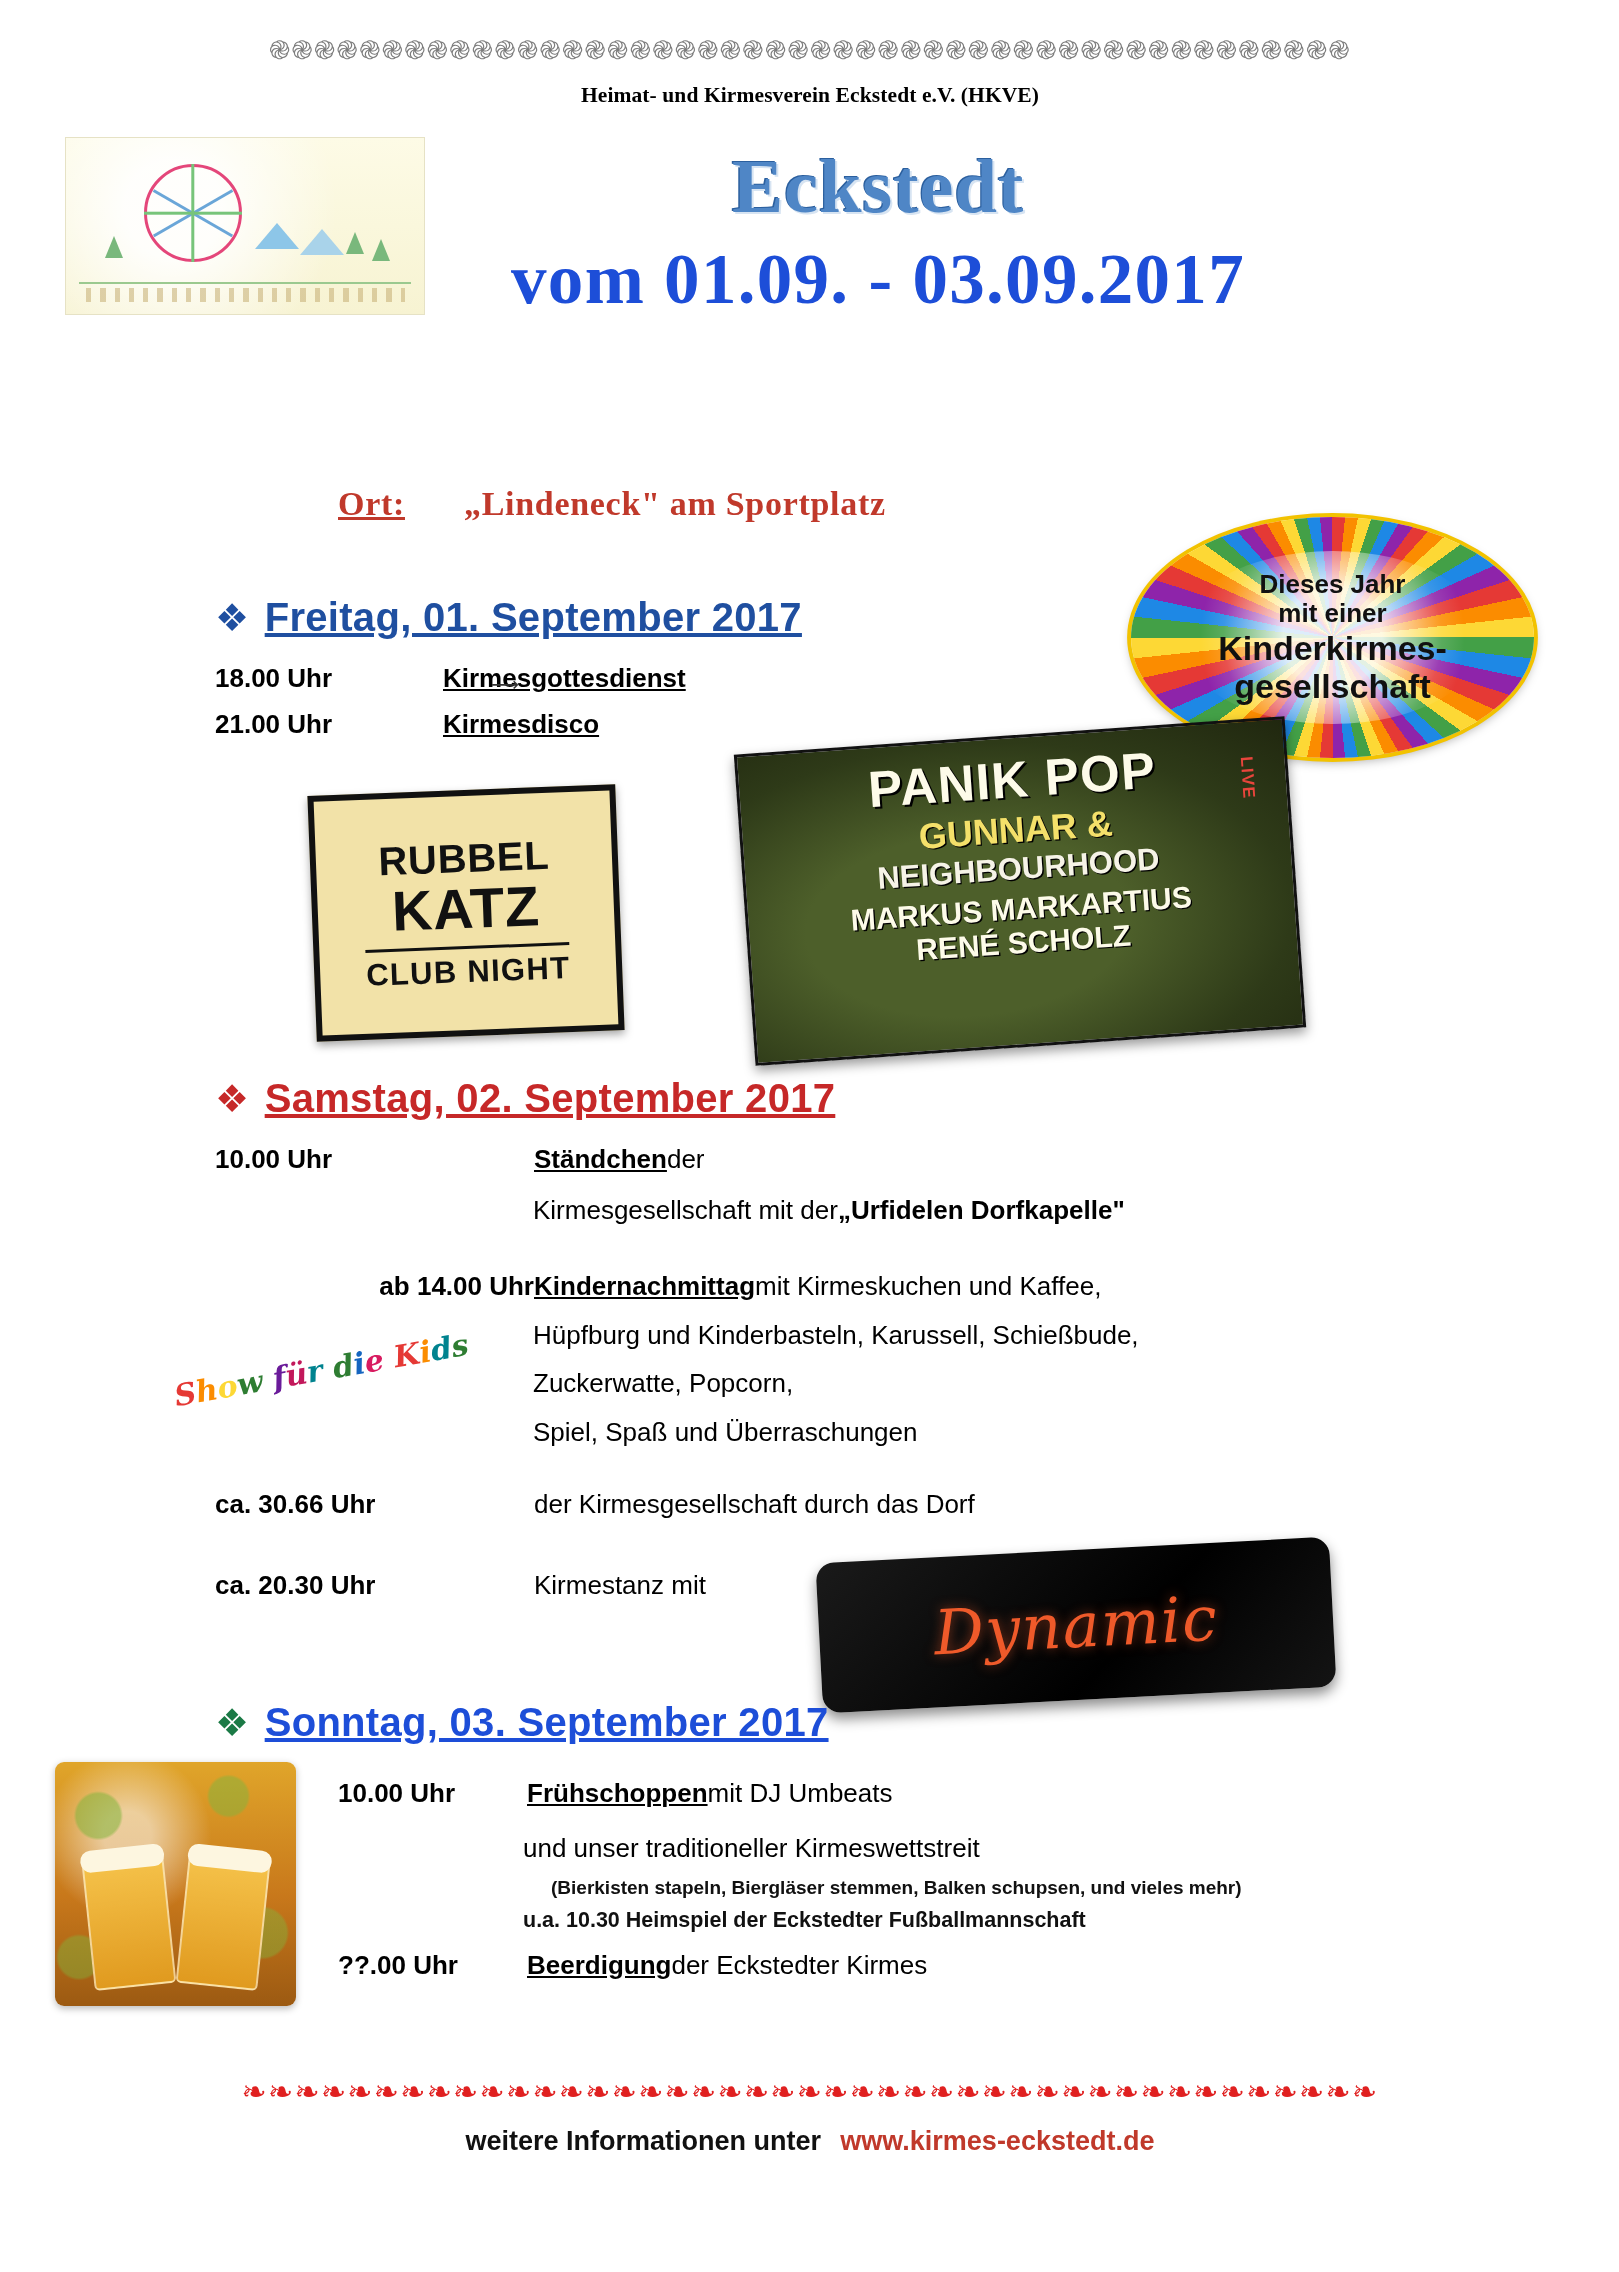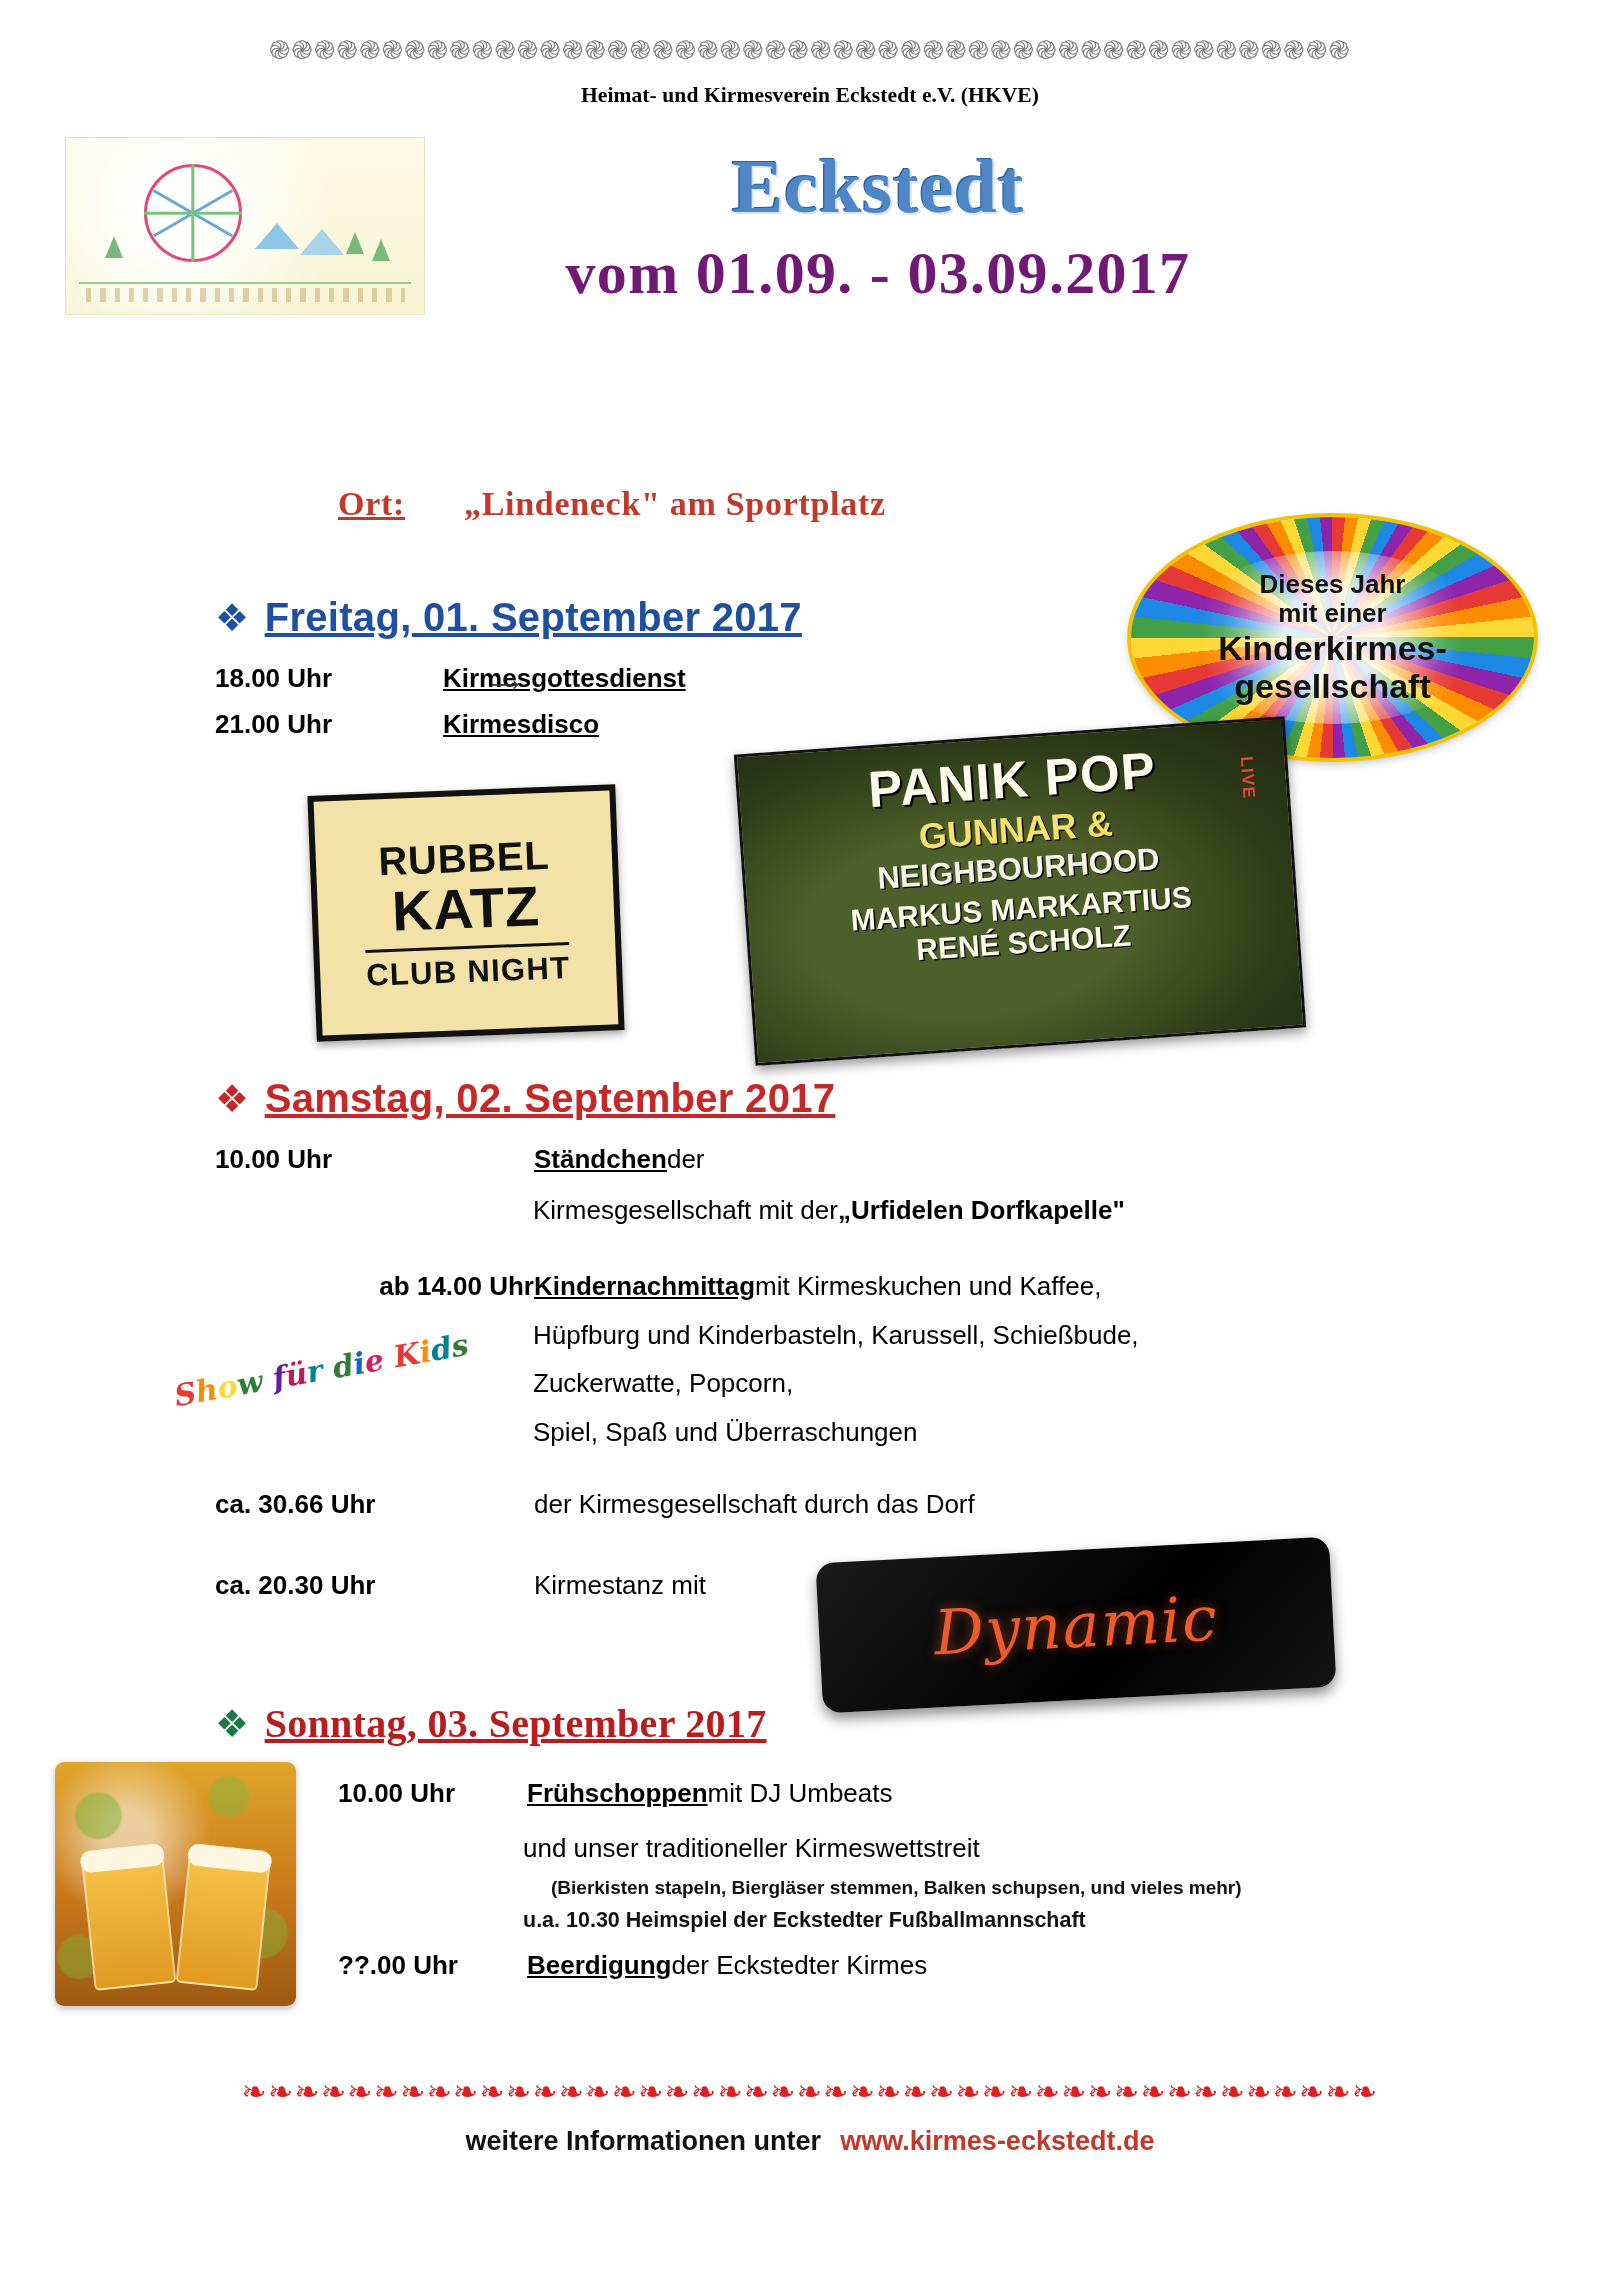--- a/index.html
+++ b/index.html
@@ -148,22 +148,22 @@
     line-height: 1.02;
     color: #4f86c6;
     text-shadow: 2px 2px 0 #d7e4f2, -1.3px -1.3px 0 #2b5f9e;
     letter-spacing: 0.7px;
   }
   .title-2 { margin-top: 6.5px; }
   .title-date {
     margin-top: 14.3px;
     font-family: "Liberation Serif", serif;
     font-weight: bold;
-    font-size: 60px;
-    color: #701a75;
+    font-size: 71px;
+    color: #1d4ed8;
     letter-spacing: 1.3px;
   }
   .place-row {
     position: absolute;
     top: 449px;
     left: 338px;
     width: 975px;
     display: flex;
     align-items: baseline;
     gap: 59px;
@@ -241,21 +241,21 @@
     font-size: 40px;
     font-weight: bold;
     text-decoration: underline;
     letter-spacing: 0.3px;
   }
   .fri .day-bullet { color: #1f4fa0; }
   .fri .day-title  { color: #1f4fa0; }
   .sat .day-bullet { color: #c62828; }
   .sat .day-title  { color: #c62828; }
   .sun .day-bullet { color: #1b7a46; }
-  .sun .day-title  { color: #b91c1c; font-family: Liberation Serif, serif; }
+  .sun .day-title  { color: #1d4ed8; }
 
   .row {
     position: absolute;
     display: flex;
     align-items: baseline;
   }
   .time {
     font-size: 26px;
     font-weight: bold;
     color: #000;

